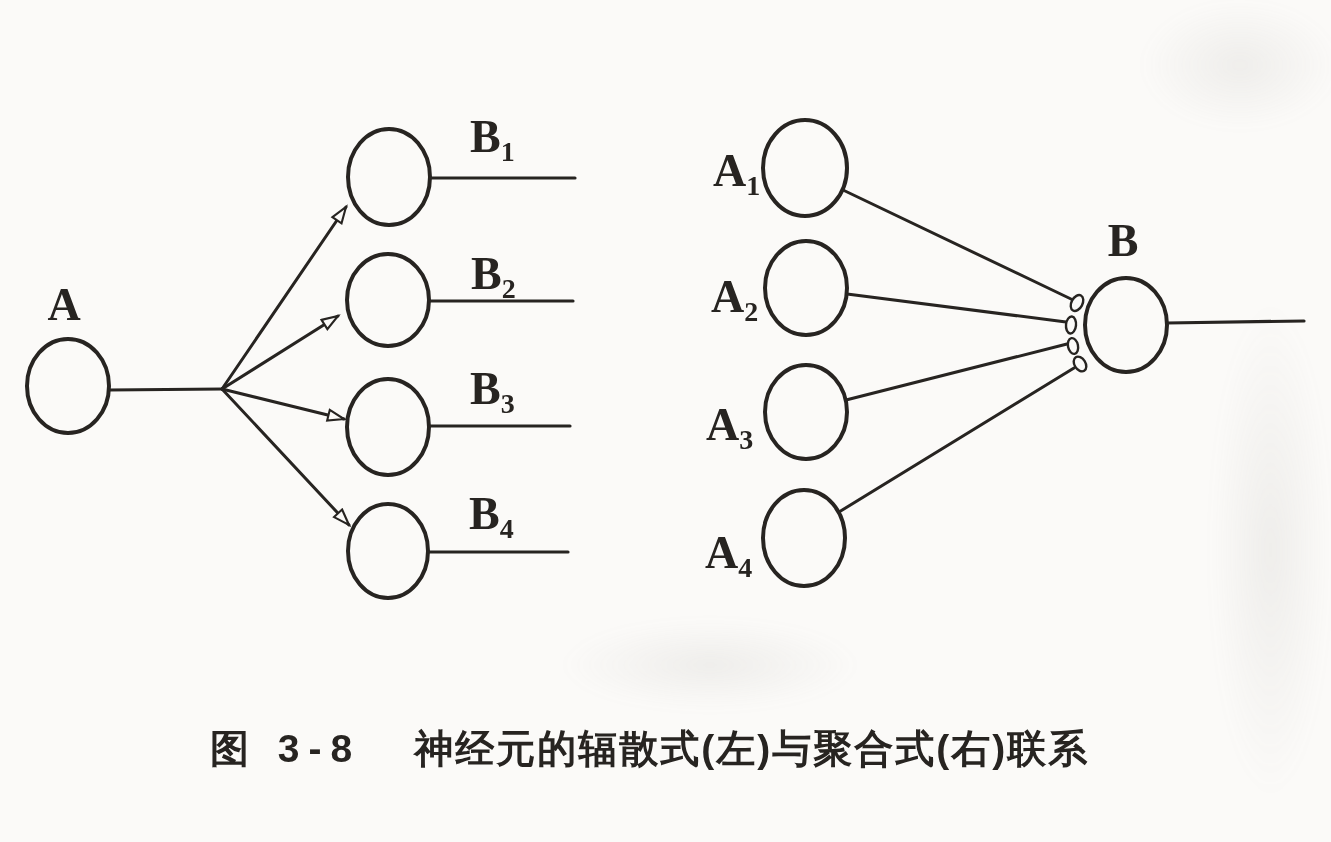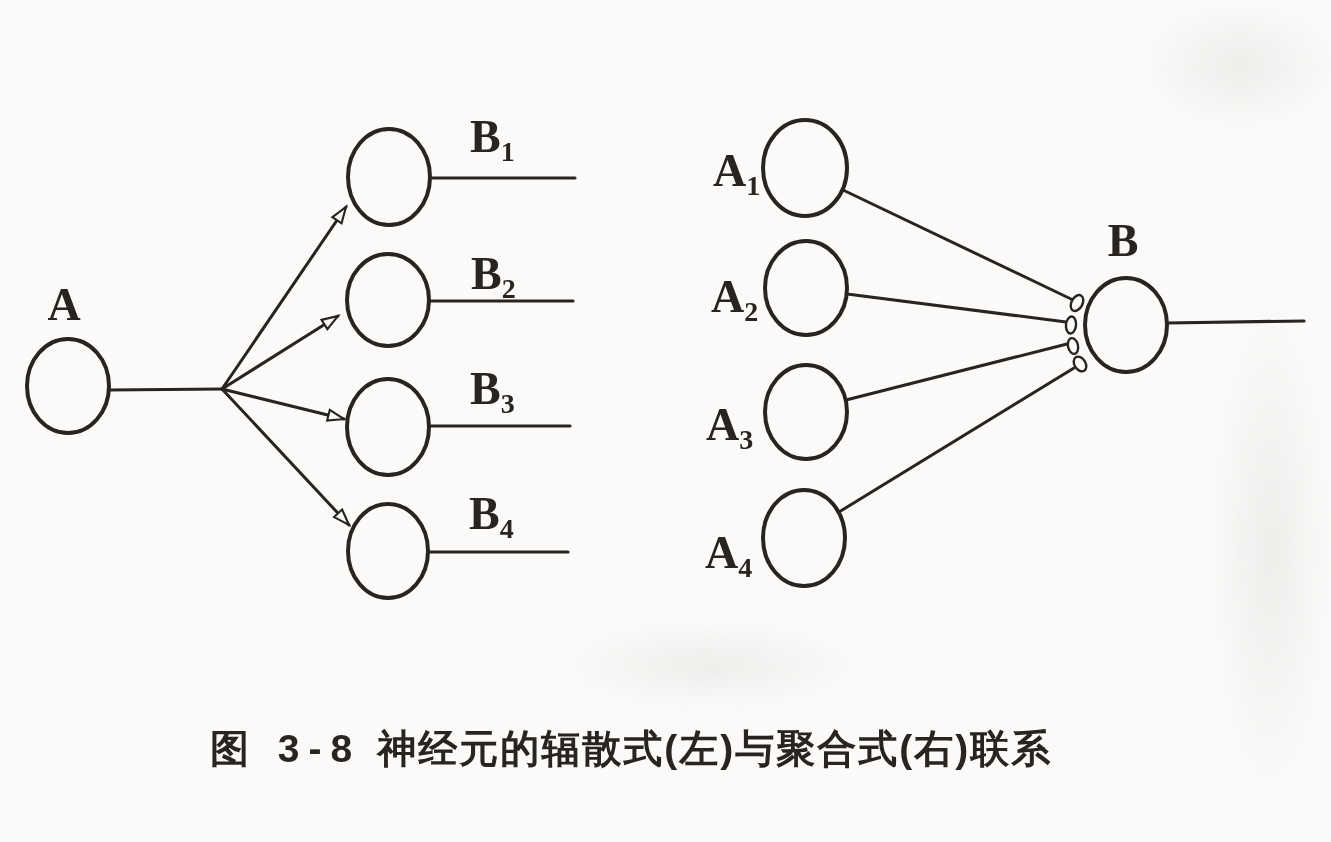--- a/index.html
+++ b/index.html
@@ -69,24 +69,25 @@
     font-family: "Liberation Sans", "DejaVu Sans", sans-serif;
     font-weight: bold;
     font-size: 39px;
     color: var(--ink);
     white-space: nowrap;
     display: flex;
     align-items: baseline;
   }
   .caption .fig-num {
     letter-spacing: 9px;
-    margin-right: 16px;
+    margin-right: 36px;
   }
   .caption .fig-text {
     letter-spacing: 2px;
+    margin-left: 17px;
   }
   .noise-overlay {
     position: absolute;
     left: 0;
     top: 0;
     pointer-events: none;
     opacity: 0.5;
   }
   .smudge {
     position: absolute;

